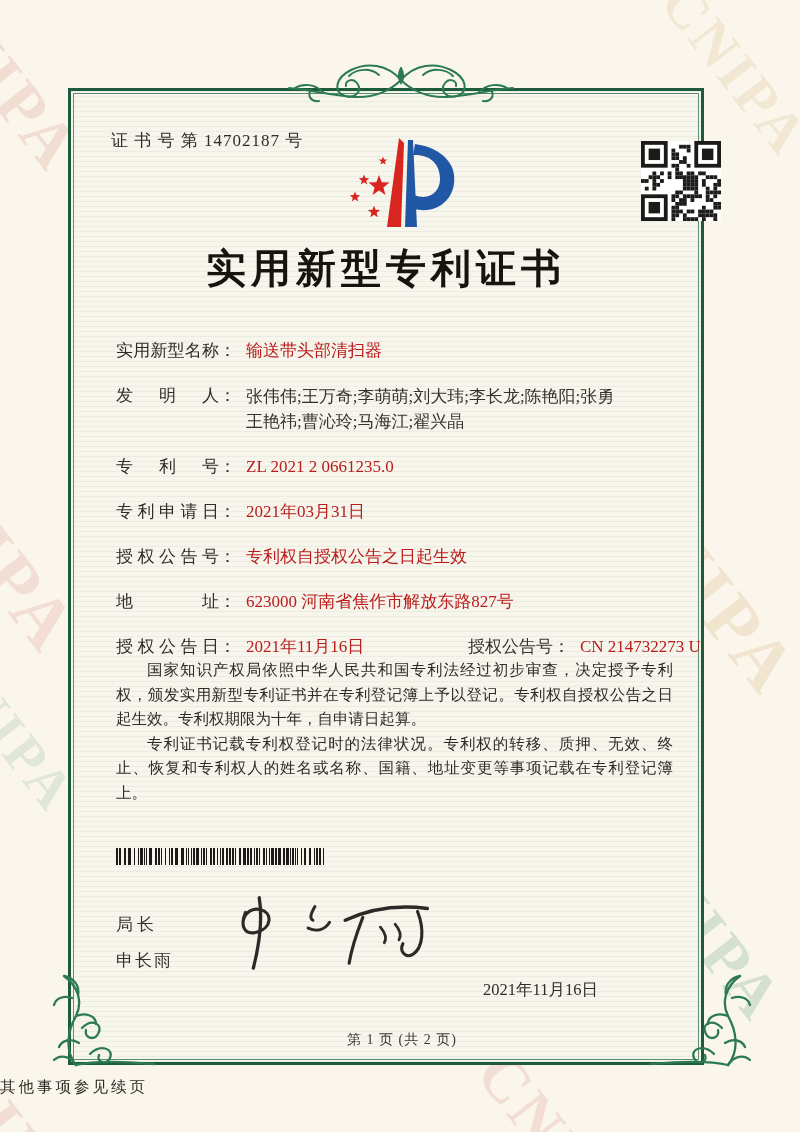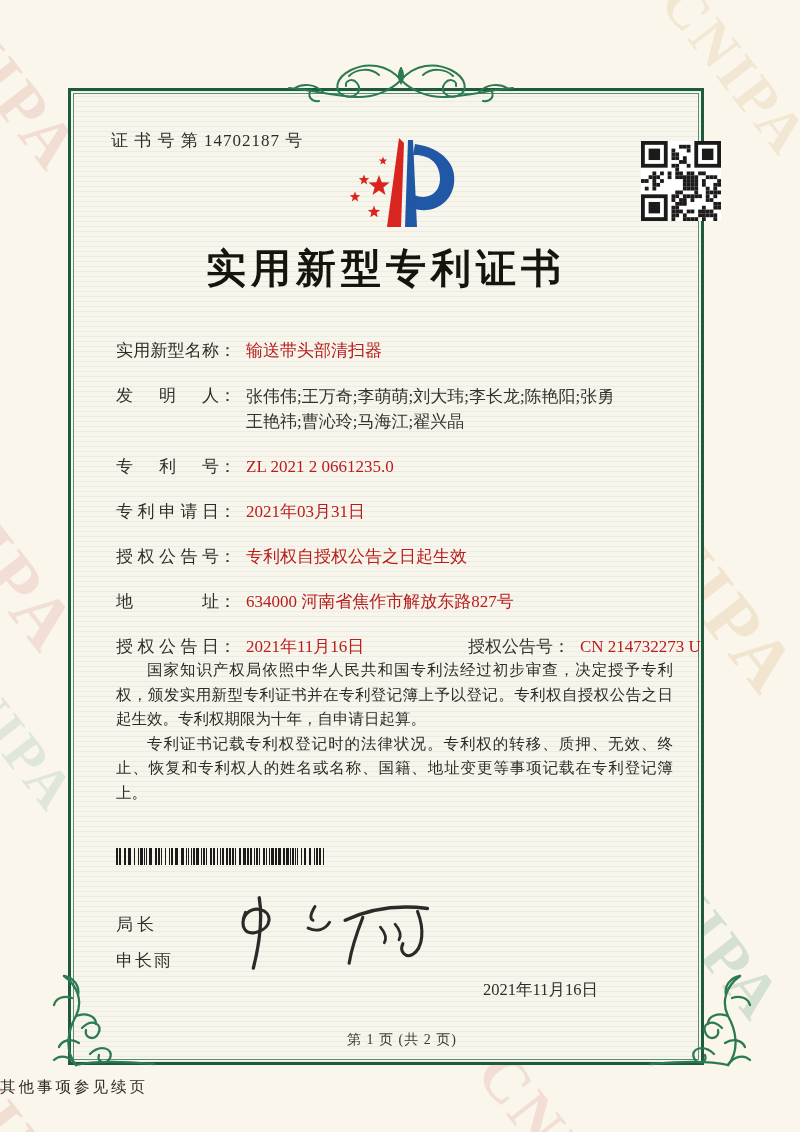--- a/index.html
+++ b/index.html
@@ -304,21 +304,21 @@
 
       <div class="frow">
         <span class="flabel">授权公告号</span>
           <span class="fcolon">：</span>
         <span class="fvalue">专利权自授权公告之日起生效</span>
       </div>
 
       <div class="frow">
         <span class="flabel">地址</span>
           <span class="fcolon">：</span>
-        <span class="fvalue">634000 河南省焦作市解放东路827号</span>
+        <span class="fvalue">623000 河南省焦作市解放东路827号</span>
       </div>
 
       <div class="frow grant-row">
         <span class="group1">
           <span class="flabel">授权公告日</span>
             <span class="fcolon">：</span>
           <span class="fvalue">2021年11月16日</span>
         </span>
         <span class="group2">
           <span class="flabel2">授权公告号</span>

